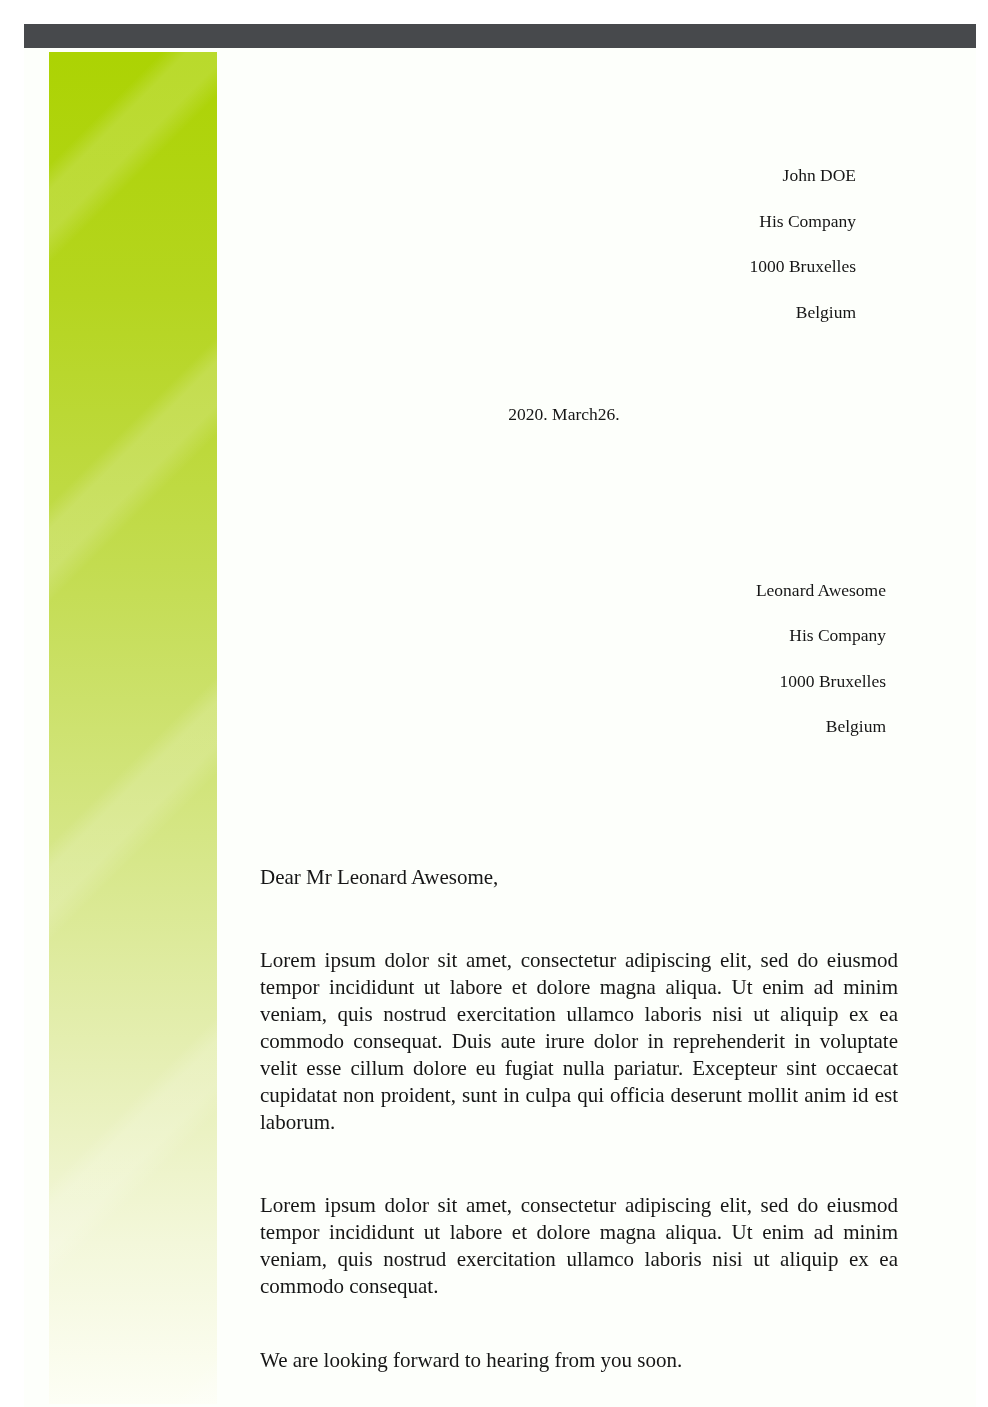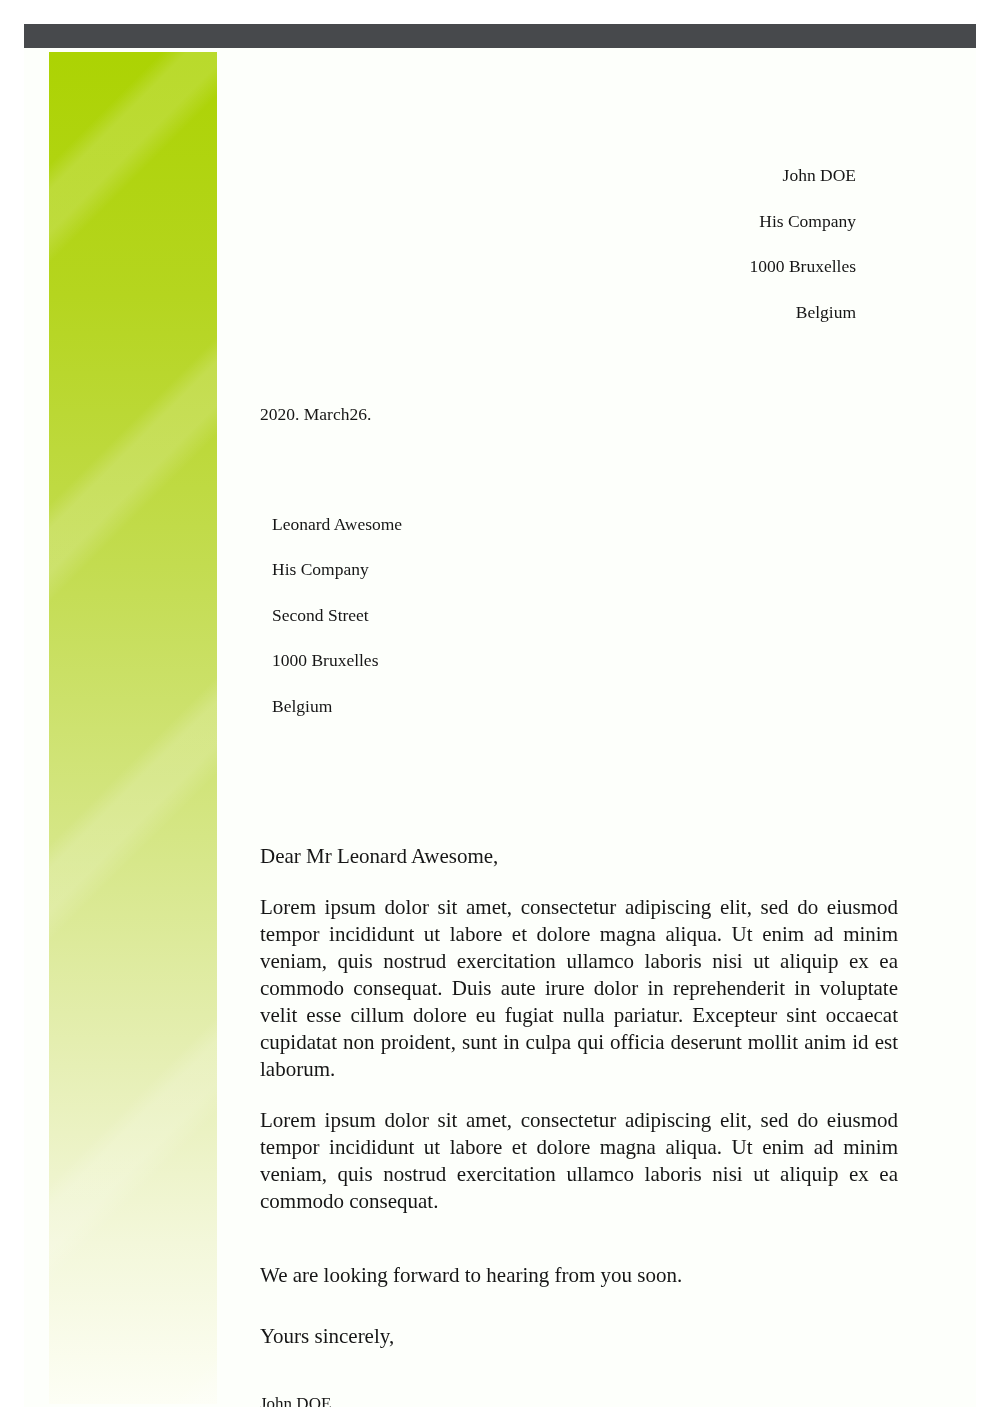--- a/index.html
+++ b/index.html
@@ -63,36 +63,36 @@
 
   .sender-block {
     margin-top: 105px;
     margin-right: 30px;
     text-align: right;
   }
 
   .date-line {
     margin-top: 45px;
     margin-right: 30px;
-    text-align: left;
+    text-align: center;
     font-size: 17.5px;
     line-height: 21.5px;
   }
 
   .recipient-block {
-    margin-top: 52px;
-    text-align: left;
+    margin-top: 118px;
+    text-align: right;
   }
 
   .body-text { font-size: 21px; line-height: 27px; }
 
   .salutation { margin-top: 90px; }
 
   .paragraph {
-    margin-top: 0;
+    margin-top: 32px;
     text-align: justify;
   }
 
   .closing-line { margin-top: 23px; }
   .valediction  { margin-top: 10px; }
 
   .signature {
     margin-top: 18px;
     font-size: 17px;
     line-height: 24px;
@@ -114,21 +114,20 @@
       <div>His Company</div>
       <div>1000 Bruxelles</div>
       <div>Belgium</div>
     </div>
 
     <div class="date-line">2020. March26.</div>
 
     <div class="address-block recipient-block">
       <div>Leonard Awesome</div>
       <div>His Company</div>
-      <div>Second Street</div>
       <div>1000 Bruxelles</div>
       <div>Belgium</div>
     </div>
 
     <div class="body-text salutation">Dear Mr Leonard Awesome,</div>
 
     <p class="body-text paragraph">Lorem ipsum dolor sit amet, consectetur adipiscing elit, sed do eiusmod tempor incididunt ut labore et dolore magna aliqua. Ut enim ad minim veniam, quis nostrud exercitation ullamco laboris nisi ut aliquip ex ea commodo consequat. Duis aute irure dolor in reprehenderit in voluptate velit esse cillum dolore eu fugiat nulla pariatur. Excepteur sint occaecat cupidatat non proident, sunt in culpa qui officia deserunt mollit anim id est laborum.</p>
 
     <p class="body-text paragraph">Lorem ipsum dolor sit amet, consectetur adipiscing elit, sed do eiusmod tempor incididunt ut labore et dolore magna aliqua. Ut enim ad minim veniam, quis nostrud exercitation ullamco laboris nisi ut aliquip ex ea commodo consequat.</p>
 

